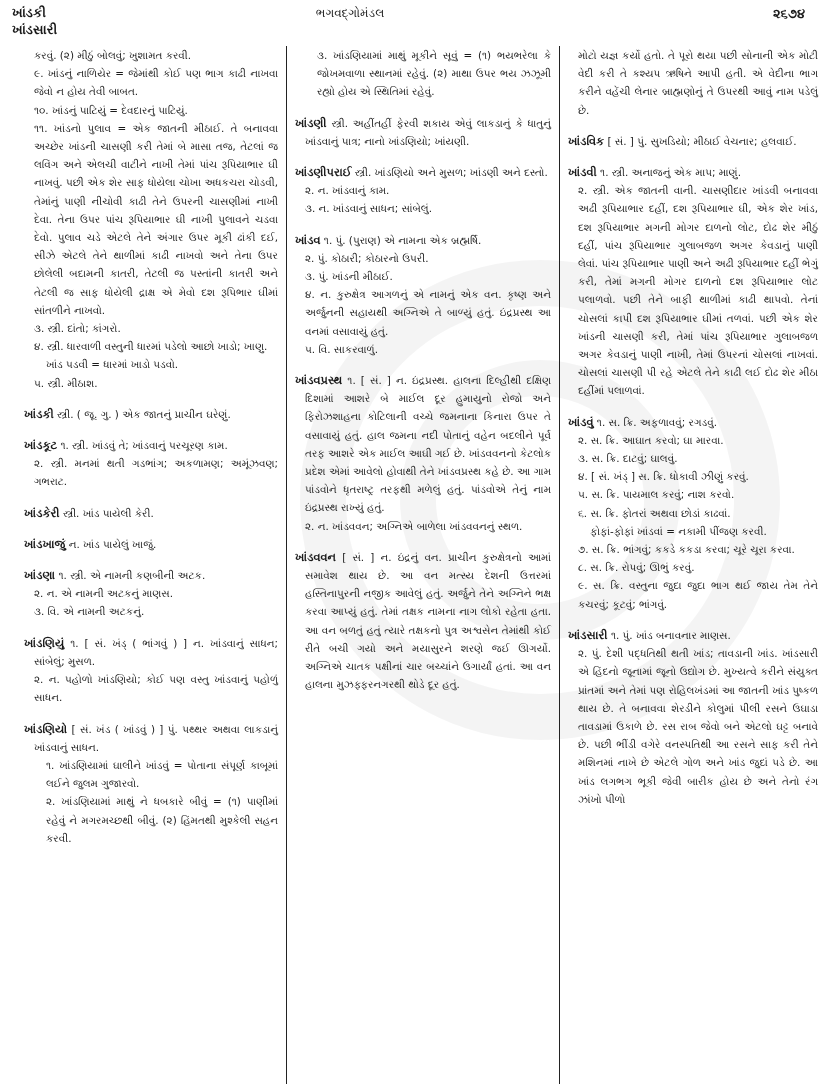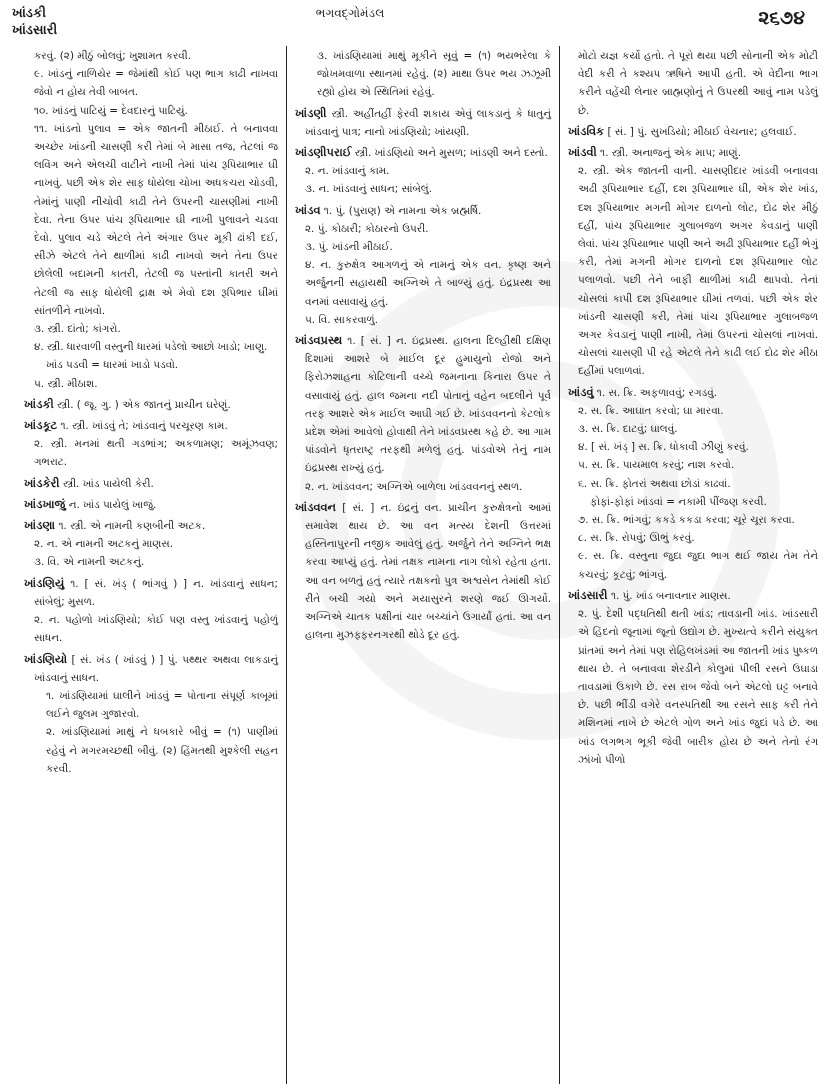--- a/index.html
+++ b/index.html
@@ -19,36 +19,36 @@
   .header {
     position: absolute; left: 0; top: 0; width: 825px; height: 44px;
   }
   .guide-words {
     position: absolute; left: 12px; top: 4px; font-size: 13px; font-weight: bold; line-height: 17px;
   }
   .header-title {
     position: absolute; left: 0; width: 700px; top: 6px; text-align: center; font-size: 12px;
   }
   .page-number {
-    position: absolute; right: 20px; top: 6px; font-size: 19px; font-weight: bold;
+    position: absolute; right: 20px; top: 6px; font-size: 13px; font-weight: bold;
   }
   .columns {
     position: absolute; left: 20px; top: 46px; width: 806px; height: 1038px;
     display: flex;
   }
   .col {
     box-sizing: border-box; padding: 0 8px; font-size: 10.4px; line-height: 18.2px;
     text-align: justify; overflow: hidden;
   }
   .col + .col { border-left: 1px solid #222; }
   .col-left { width: 266px; padding-left: 4px; }
   .col-mid { width: 273px; }
   .col-right { width: 267px; }
   .para { margin: 0; }
-  .para.entry { text-indent: -10px; padding-left: 10px; margin-top: 3px; }
+  .para.entry { text-indent: -10px; padding-left: 10px; margin-top: 13px; }
   .para.sense { padding-left: 10px; }
   .para.cont { padding-left: 10px; }
   .para.idiom { padding-left: 22px; }
   .hw { font-weight: bold; font-size: 11.4px; }
 </style>
 </head>
 <body>
 
 <div class="watermark"></div>
 <div class="watermark inner"></div>

